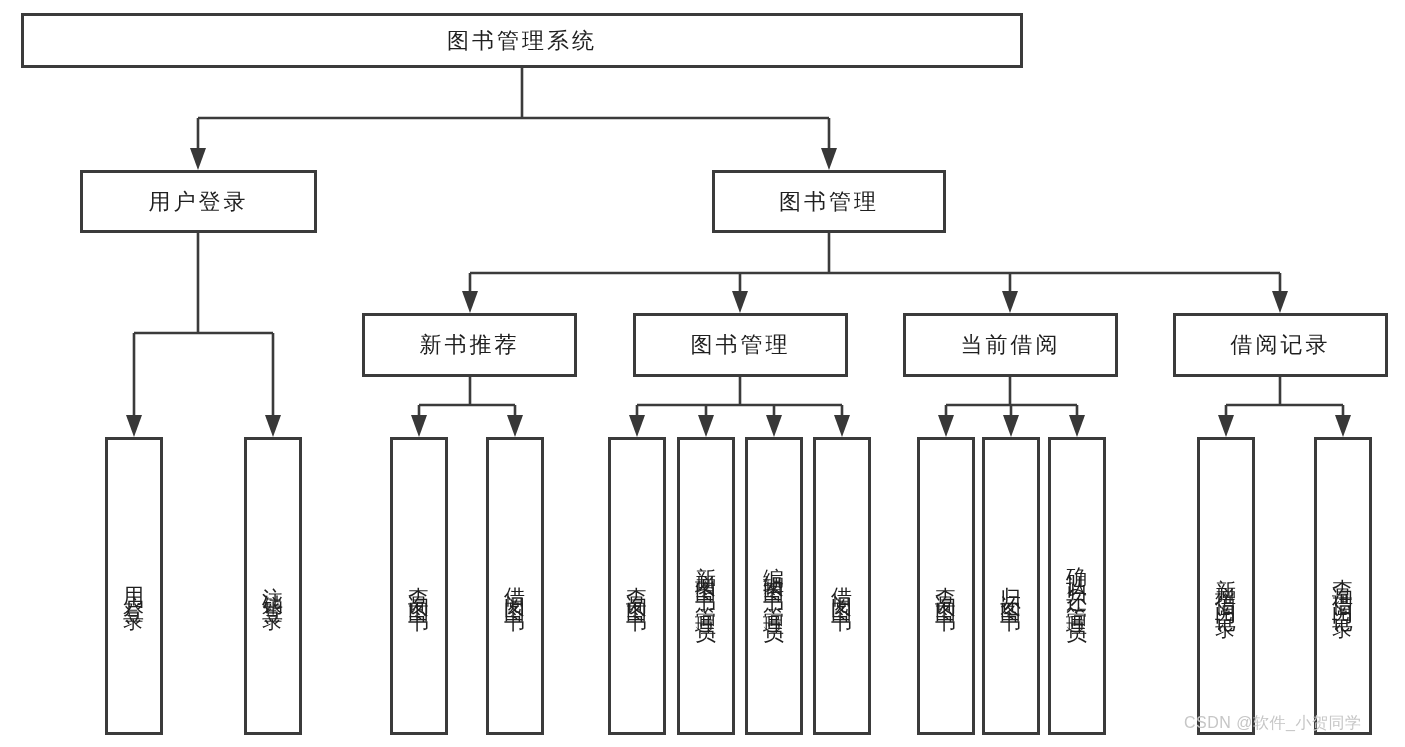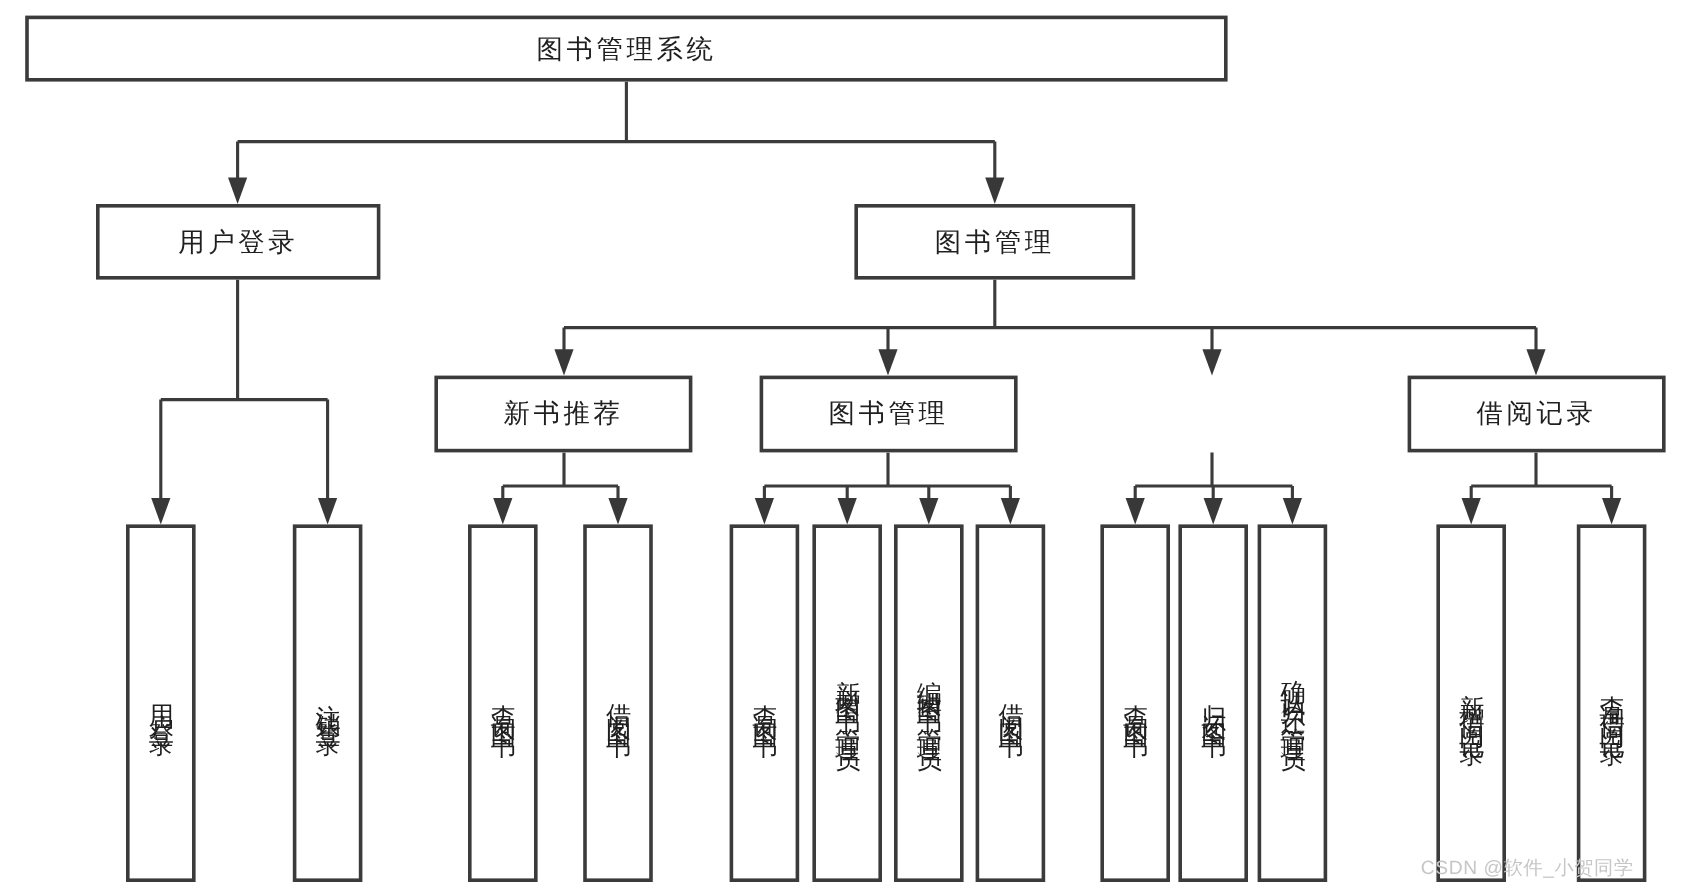--- a/index.html
+++ b/index.html
@@ -146,20 +146,23 @@
   <div class="node hnode n-newrec">
     <span>新书推荐</span>
   </div>
 
   <div class="node hnode n-mgmt">
     <span>图书管理</span>
   </div>
   <div class="node hnode n-borrow">
     <span>图书管理</span>
   </div>
+  <div class="node hnode n-curr">
+    <span>当前借阅</span>
+  </div>
   <div class="node hnode n-record">
     <span>借阅记录</span>
   </div>
 
   <div class="node leaf lf lf-1">
     <span class="vtext">用户登录</span>
   </div>
   <div class="node leaf lf lf-2">
     <span class="vtext">注销登录</span>
   </div>

